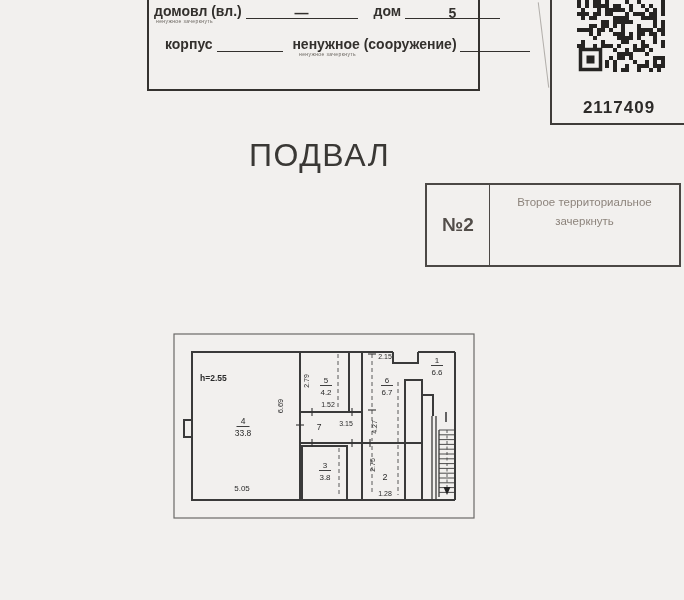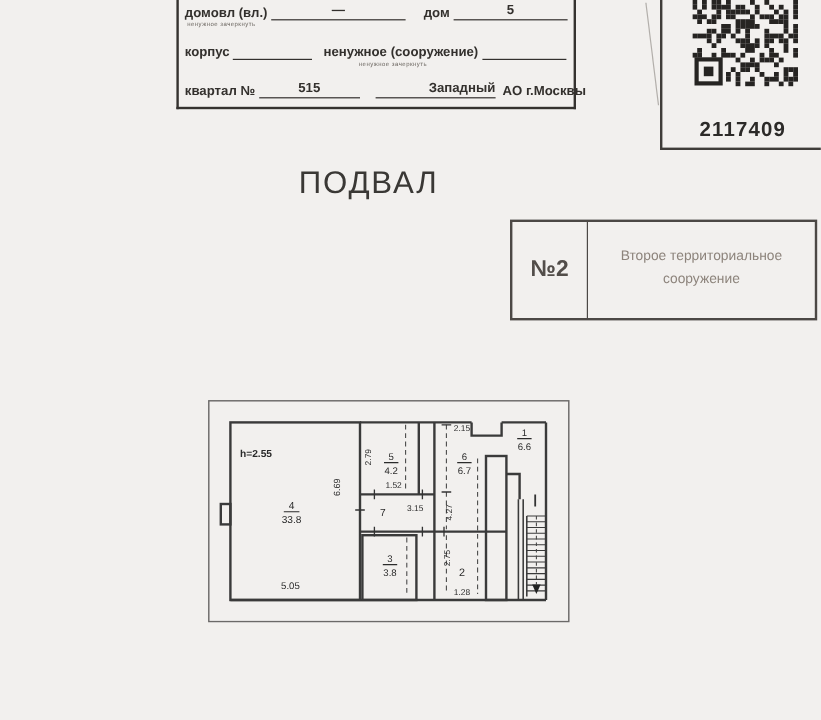--- a/index.html
+++ b/index.html
@@ -2,36 +2,36 @@
 <html><head>
 <meta charset="utf-8">
 <style>
   html,body{margin:0;padding:0;}
   body{width:684px;height:600px;overflow:hidden;background:#f2f0ee;
        font-family:"Liberation Sans",sans-serif;color:#33302d;position:relative;}
   .abs{position:absolute;}
   
   .form-box{left:147px;top:0;width:329px;height:89px;border:2px solid #35322f;border-top:none;
             background:transparent;}
-  .frow{position:absolute;left:0;width:100%;height:20px;font-size:11px;font-weight:600;color:#33302d;white-space:nowrap;}
+  .frow{position:absolute;left:0;width:100%;height:20px;font-size:14px;font-weight:600;color:#33302d;white-space:nowrap;}
   .blank{display:inline-block;border-bottom:1.2px solid #33302d;text-align:center;
          vertical-align:bottom;height:13px;font-weight:600;}
   .fnote{position:absolute;font-size:5px;letter-spacing:.4px;color:#6b6660;filter:blur(.4px);font-weight:400;}
   
   .qr-box{left:550px;top:0;width:134px;height:123px;border-left:2px solid #3f3c39;border-bottom:2px solid #3f3c39;}
   .crease{left:543px;top:2px;width:1px;height:86px;background:rgba(125,120,114,.55);transform:rotate(-7deg);}
   .qr-num{position:absolute;left:0;top:98px;width:100%;text-align:center;font-size:17px;font-weight:700;
           letter-spacing:1px;color:#2c2a28;}
   
-  .title{left:249px;top:137px;font-size:26px;letter-spacing:1.5px;color:#3a3835;}
+  .title{left:249px;top:137px;font-size:32px;letter-spacing:1.5px;color:#3a3835;}
   
   .stamp{left:425px;top:183px;width:252px;height:80px;border:2px solid #4c4845;display:flex;}
   .stamp-left{width:62px;border-right:1.6px solid #4c4845;display:flex;align-items:center;justify-content:center;
               font-size:19px;font-weight:700;color:#524d49;}
-  .stamp-right{flex:1;text-align:center;padding-top:20px;font-size:11.5px;line-height:19px;color:#8d847c;}
+  .stamp-right{flex:1;text-align:center;padding-top:8px;font-size:11.5px;line-height:19px;color:#8d847c;}
   
   .plan{left:173px;top:333px;width:302px;height:186px;}
   svg text{fill:#2b2b2b;font-family:"Liberation Sans",sans-serif;}
   .wall{stroke:#3a3a3a;stroke-width:2;fill:none;}
   .wall-thin{stroke:#3a3a3a;stroke-width:1.3;fill:none;}
   .thin{stroke:#6b6968;stroke-width:1.2;fill:none;}
   .dash{stroke:#474747;stroke-width:.9;fill:none;stroke-dasharray:4 3;}
   .tick{stroke:#333;stroke-width:1.1;}
   .frac{stroke:#2b2b2b;stroke-width:.9;}
 </style>
@@ -41,33 +41,27 @@
 <div class="abs form-box">
   <div class="frow" style="top:3px;">
     <span style="margin-left:5px;">домовл (вл.)</span>
     <span class="blank" style="width:112px;"><span>—</span></span>
     <span style="margin-left:12px;">дом</span>
     <span class="blank" style="width:95px;"><span>5</span></span>
   </div>
   <div class="fnote" style="left:7px;top:18px;">ненужное зачеркнуть</div>
 
   <div class="frow" style="top:36px;">
-    <span style="margin-left:5px;">корпус</span>
+    <span style="margin-left:16px;">корпус</span>
     <span class="blank" style="width:66px;"></span>
     <span style="margin-left:6px;">ненужное (сооружение)</span>
     <span class="blank" style="width:70px;"></span>
   </div>
   <div class="fnote" style="left:150px;top:51px;">ненужное зачеркнуть</div>
 
-  <div class="frow" style="top:68px;">
-    <span style="margin-left:5px;">квартал №</span>
-    <span class="blank" style="width:84px;"><span>515</span></span>
-    <span class="blank" style="width:100px;margin-left:10px;text-align:right;"><span>Западный</span></span>
-    <span style="margin-left:3px;">АО г.Москвы</span>
-  </div>
 </div>
 
 <div class="abs crease"></div>
 <div class="abs qr-box">
   <svg id="qr" width="88" height="72" style="position:absolute;left:25px;top:0;">
       <rect x="0" y="0" width="4" height="4" fill="#262422"></rect>
       <rect x="8" y="0" width="4" height="4" fill="#262422"></rect>
       <rect x="16" y="0" width="4" height="4" fill="#262422"></rect>
       <rect x="20" y="0" width="4" height="4" fill="#262422"></rect>
       <rect x="28" y="0" width="4" height="4" fill="#262422"></rect>
@@ -234,21 +228,21 @@
     </svg>
   <div class="qr-num">2117409</div>
 </div>
 
 <div class="abs title">ПОДВАЛ</div>
 
 <div class="abs stamp">
   <div class="stamp-left">№2</div>
   <div class="stamp-right">
     <div>Второе территориальное</div>
-    <div>сооружение</div>
+    <div>зачеркнуть</div>
   </div>
 </div>
 
 <div class="abs plan">
 <svg width="302" height="186" viewBox="0 0 302 186">
 
   <rect x="1" y="1" width="300" height="184" class="thin"></rect>
 
   <g>
     <rect x="19" y="19" width="108" height="148" class="wall"></rect>

